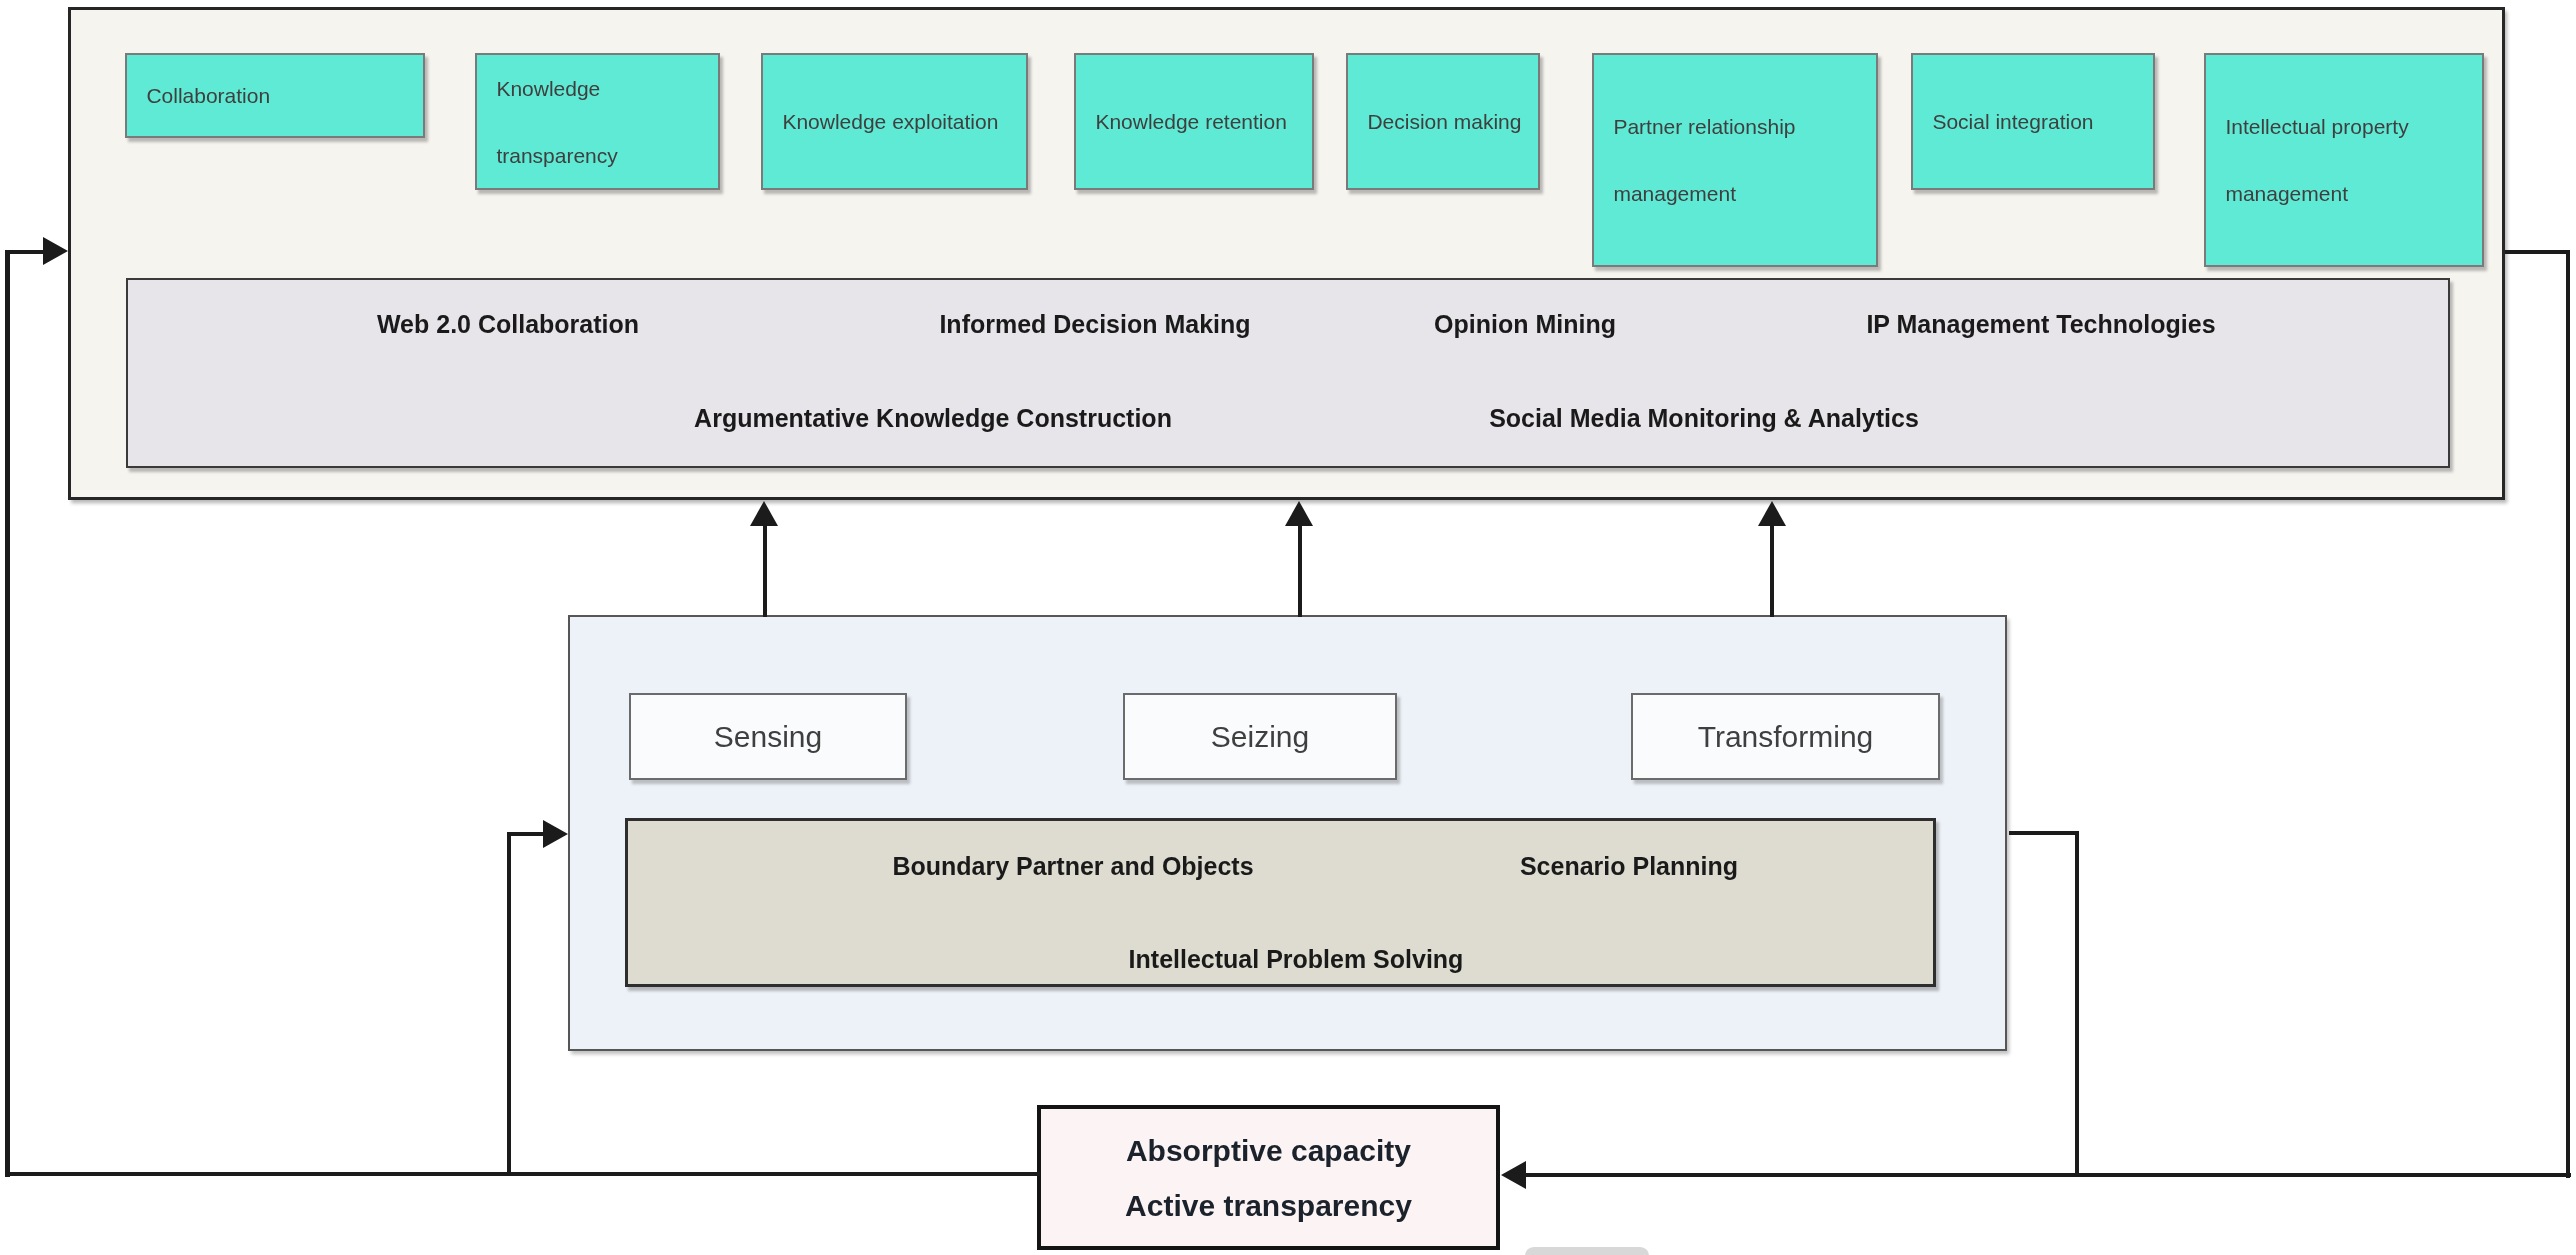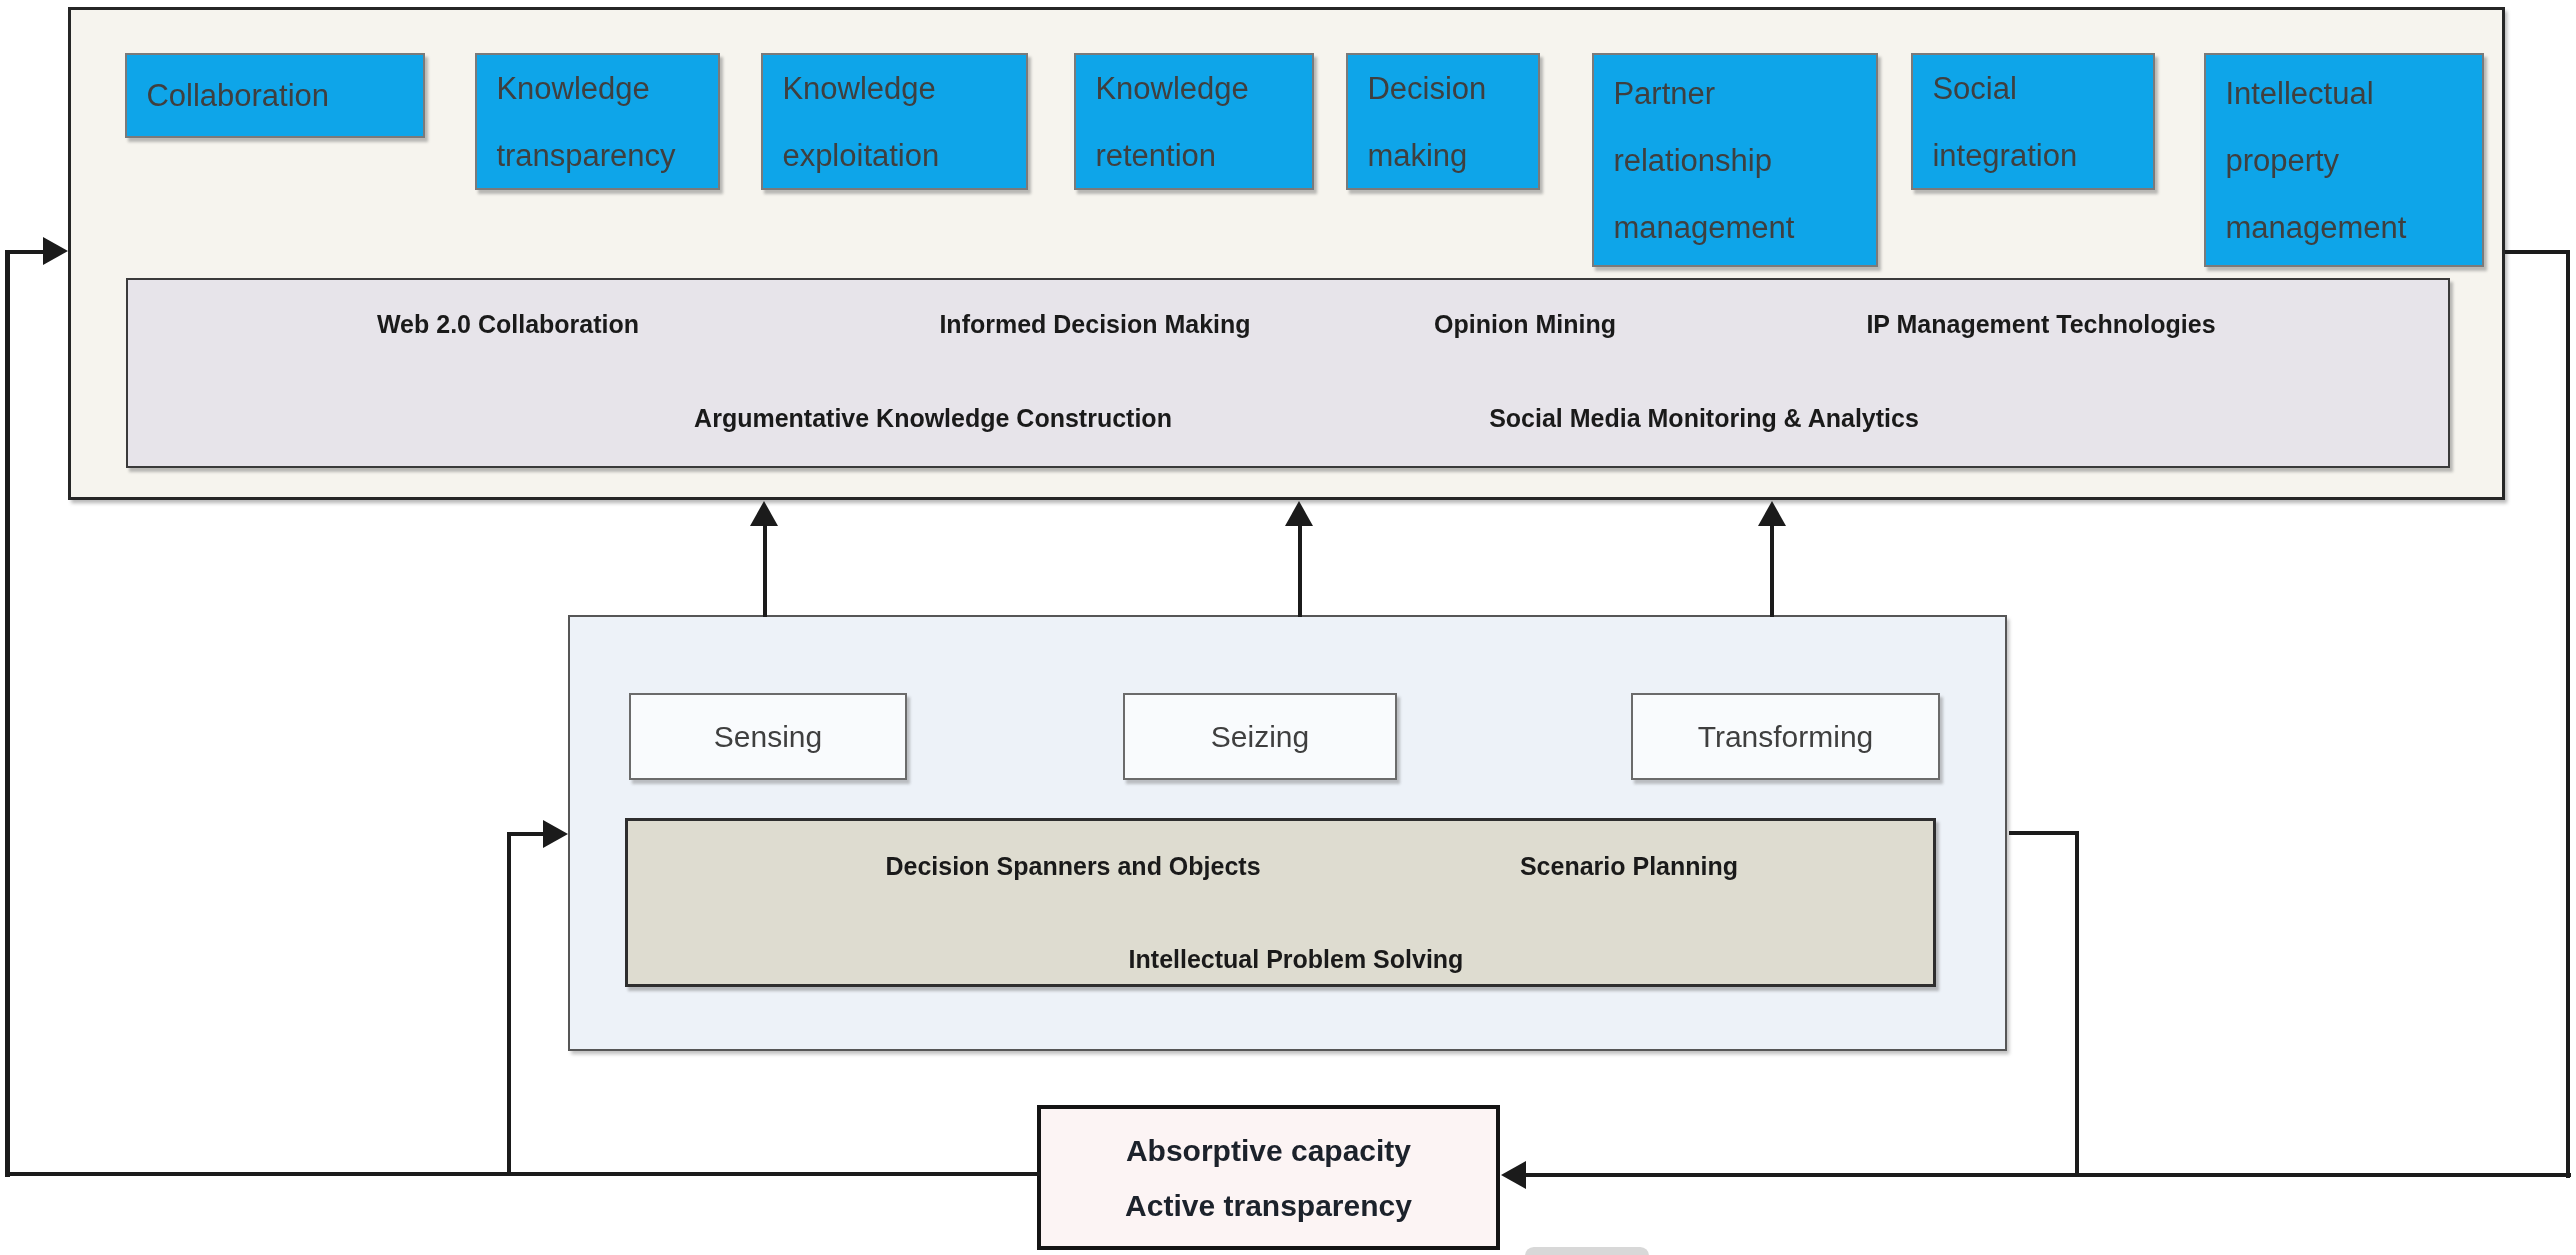--- a/index.html
+++ b/index.html
@@ -19,26 +19,26 @@
     box-shadow:2.6px 4.4px 3.5px rgba(100,100,100,.45);
   }
   .middle-box{
     background:#edf2f8;
     border:2.6px solid #565656;
     box-shadow:2.6px 4.4px 3.5px rgba(100,100,100,.4);
   }
 
   
   .cap-box{
-    background:#0ea5e9;
+    background:#5eead4;
     border:2.6px solid #7a7a7a;
     box-shadow:2.6px 3.5px 2.6px rgba(110,110,110,.45);
     display:flex;flex-direction:column;justify-content:center;
     padding-left:19.4px;padding-right:6px;
-    font-size:31px;line-height:67px;color:#3f3f3f;
+    font-size:21px;line-height:67px;color:#3f3f3f;
   }
   
   .stage-box{
     background:#f9fbfd;
     border:2.6px solid #6b6b6b;
     box-shadow:2.6px 3.5px 2.6px rgba(110,110,110,.4);
     display:flex;align-items:center;justify-content:center;
     font-size:30px;color:#3f3f3f;
   }
 
@@ -127,21 +127,21 @@
     <span>Sensing</span>
   </div>
   <div class="abs stage-box" style="left:1123px;top:693px;width:274px;height:87px;">
     <span>Seizing</span>
   </div>
   <div class="abs stage-box" style="left:1631px;top:693px;width:309px;height:87px;">
     <span>Transforming</span>
   </div>
 
   <div class="abs panel-methods" style="left:625px;top:818px;width:1311px;height:169px;"></div>
-  <span class="panel-label" style="left:1073px;top:866px;">Decision Spanners and Objects</span>
+  <span class="panel-label" style="left:1073px;top:866px;">Boundary Partner and Objects</span>
   <span class="panel-label" style="left:1629px;top:866px;">Scenario Planning</span>
   <span class="panel-label" style="left:1296px;top:959px;">Intellectual Problem Solving</span>
 
   <div class="abs feedback-box" style="left:1037px;top:1105px;width:463px;height:145px;">
     <span>Absorptive capacity</span>
     <span>Active transparency</span>
   </div>
 
   <div class="line" style="left:763px;top:523px;width:4.4px;height:94px;"></div>
   <div class="arr arr-u" style="left:750px;top:501px;"></div>

